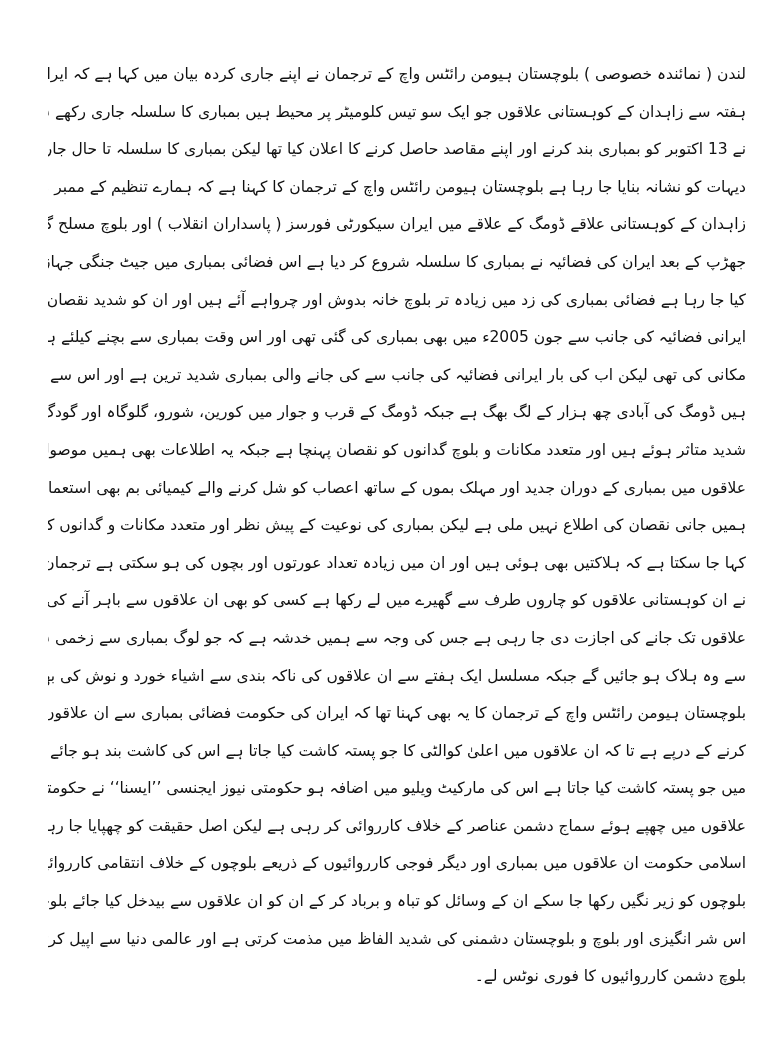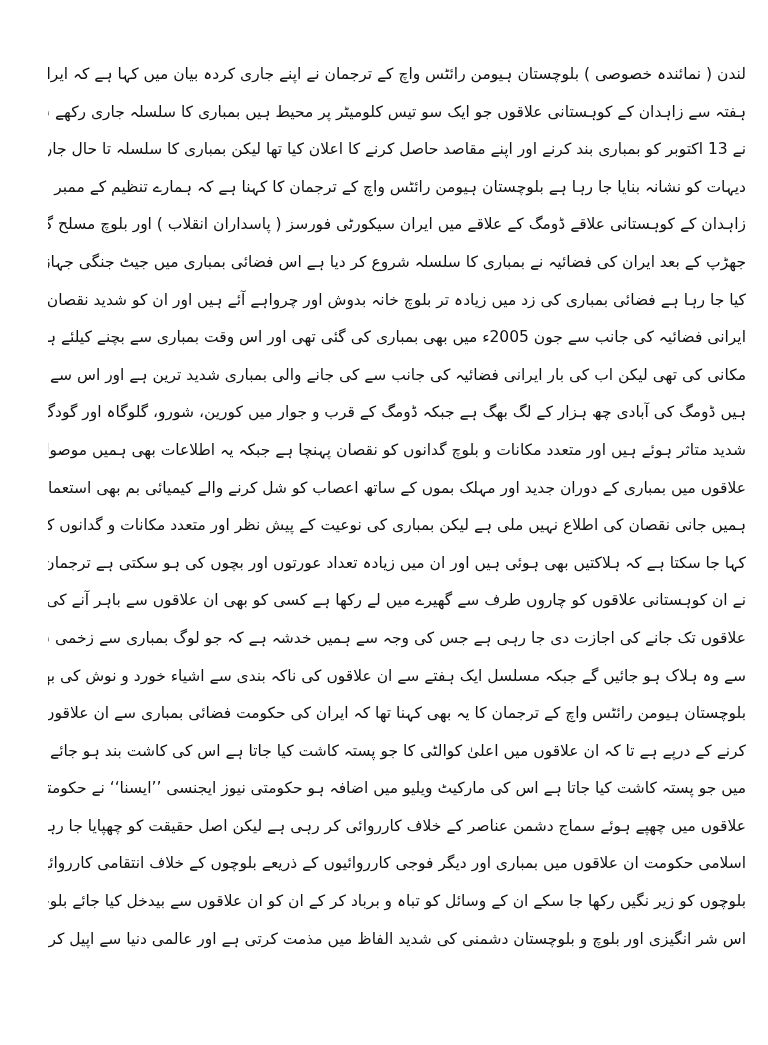--- a/index.html
+++ b/index.html
@@ -57,13 +57,14 @@
   <span class="line">نے ان کوہستانی علاقوں کو چاروں طرف سے گھیرے میں لے رکھا ہے کسی کو بھی ان علاقوں سے باہر آنے کی اجازت ہے اور نہ ہی کسی کو ان</span>
   <span class="line">علاقوں تک جانے کی اجازت دی جا رہی ہے جس کی وجہ سے ہمیں خدشہ ہے کہ جو لوگ بمباری سے زخمی ہوئے ہیں طبی امداد نہ ملنے کی وجہ</span>
   <span class="line">سے وہ ہلاک ہو جائیں گے جبکہ مسلسل ایک ہفتے سے ان علاقوں کی ناکہ بندی سے اشیاء خورد و نوش کی بھی شدید قلت پیدا ہو گئی ہے</span>
   <span class="line">بلوچستان ہیومن رائٹس واچ کے ترجمان کا یہ بھی کہنا تھا کہ ایران کی حکومت فضائی بمباری سے ان علاقوں میں آباد بلوچوں کو جبراً نقل مکانی</span>
   <span class="line">کرنے کے درپے ہے تا کہ ان علاقوں میں اعلیٰ کوالٹی کا جو پستہ کاشت کیا جاتا ہے اس کی کاشت بند ہو جائے اور ایران کے اپنے علاقوں</span>
   <span class="line">میں جو پستہ کاشت کیا جاتا ہے اس کی مارکیٹ ویلیو میں اضافہ ہو حکومتی نیوز ایجنسی ’’ایسنا‘‘ نے حکومتی ذرائع سے دعویٰ کیا ہے کہ حکومت ان</span>
   <span class="line">علاقوں میں چھپے ہوئے سماج دشمن عناصر کے خلاف کارروائی کر رہی ہے لیکن اصل حقیقت کو چھپایا جا رہا ہے اصل میں ایران کی نام و نہاد</span>
   <span class="line">اسلامی حکومت ان علاقوں میں بمباری اور دیگر فوجی کارروائیوں کے ذریعے بلوچوں کے خلاف انتقامی کارروائیوں پر اتر آئی ہے تا کہ</span>
   <span class="line">بلوچوں کو زیر نگیں رکھا جا سکے ان کے وسائل کو تباہ و برباد کر کے ان کو ان علاقوں سے بیدخل کیا جائے بلوچستان ہیومن رائٹس واچ ایران کی</span>
   <span class="line">اس شر انگیزی اور بلوچ و بلوچستان دشمنی کی شدید الفاظ میں مذمت کرتی ہے اور عالمی دنیا سے اپیل کرتی ہے کہ وہ ایران کی جانب سے ان</span>
+  <span class="line last">بلوچ دشمن کارروائیوں کا فوری نوٹس لے۔</span>
 </div>
 
 </body></html>

